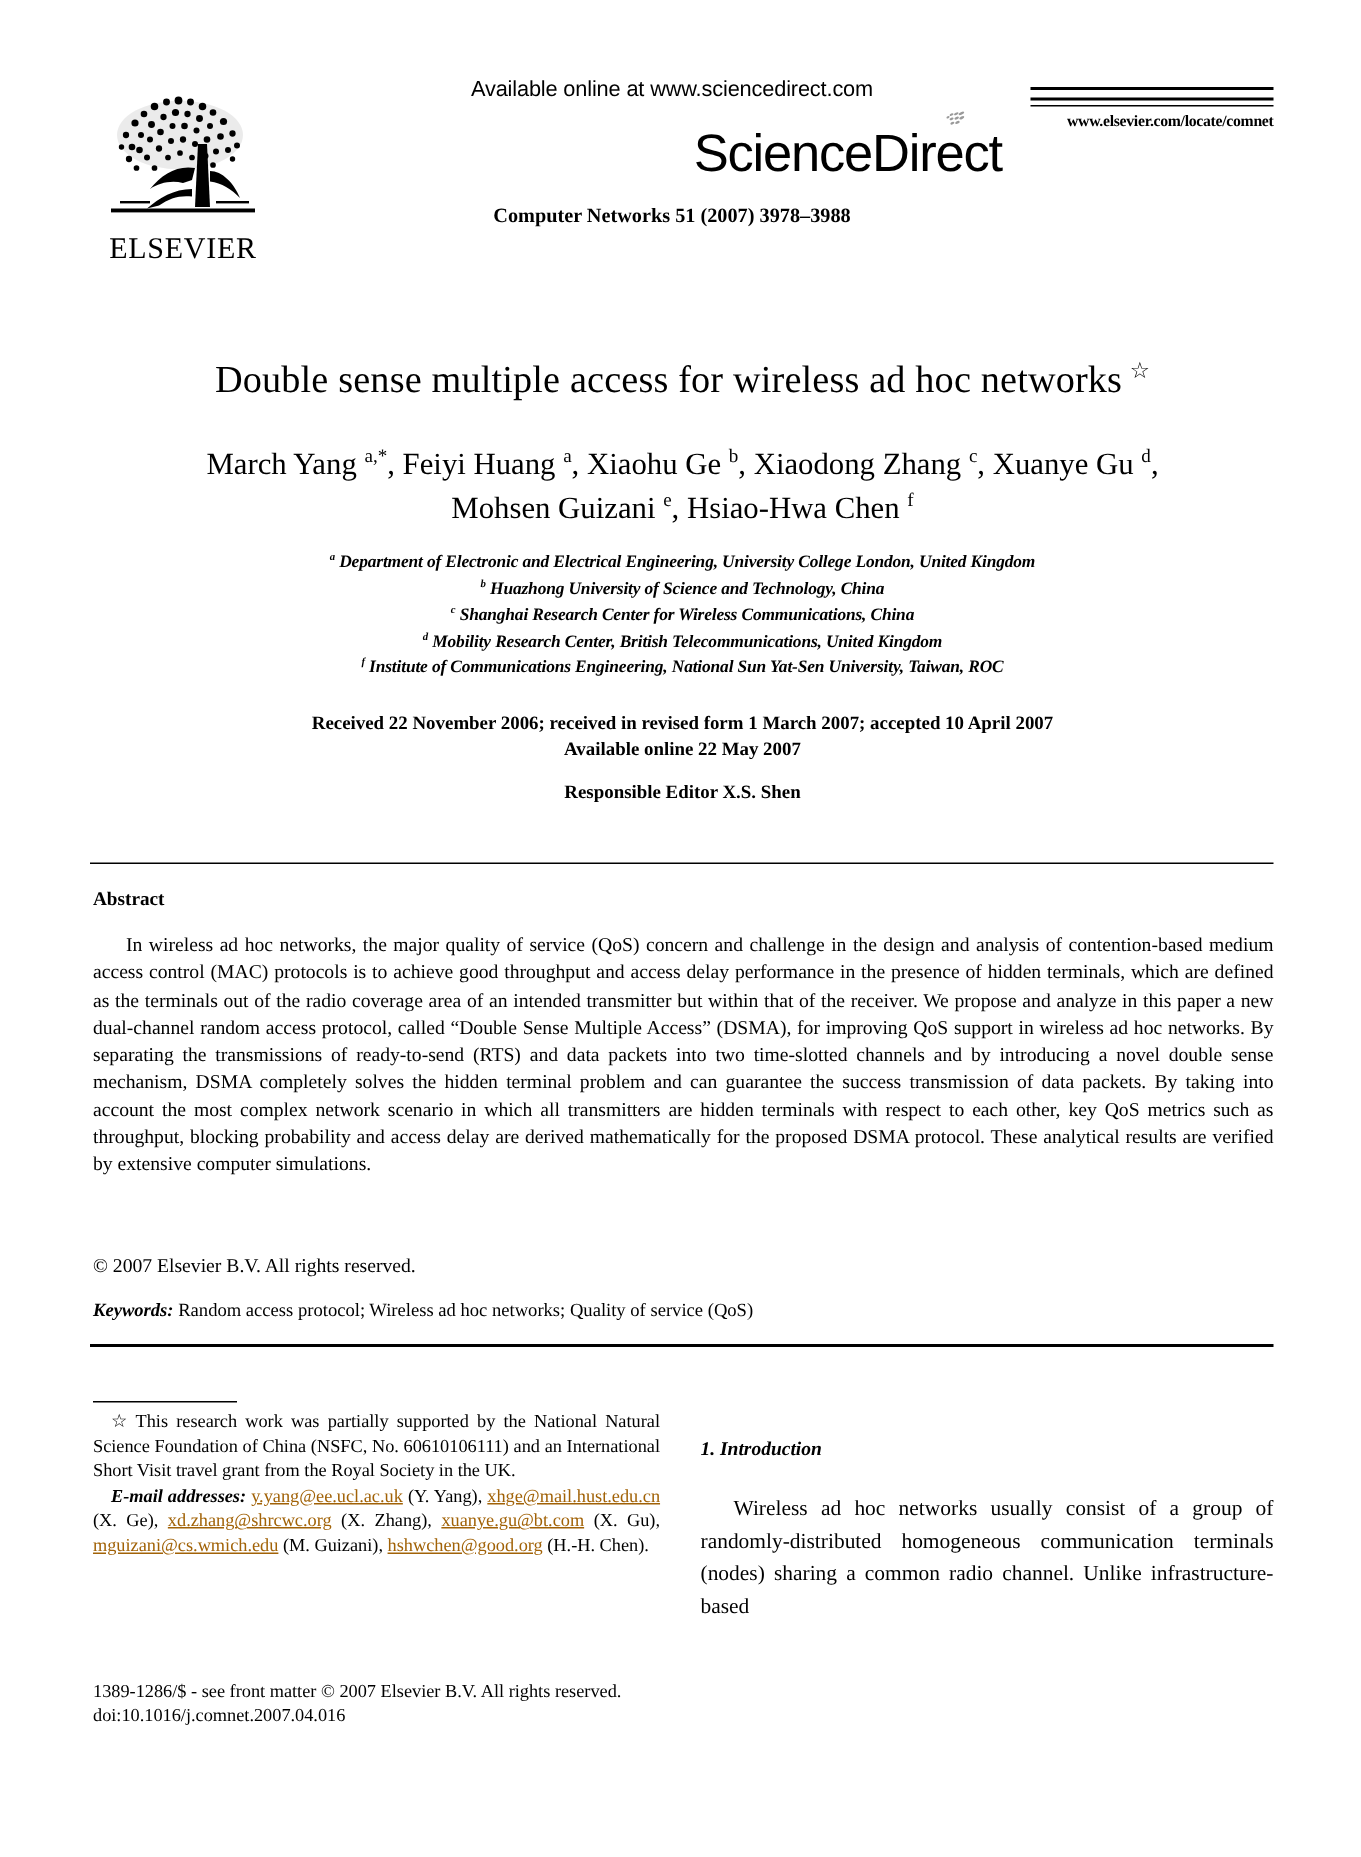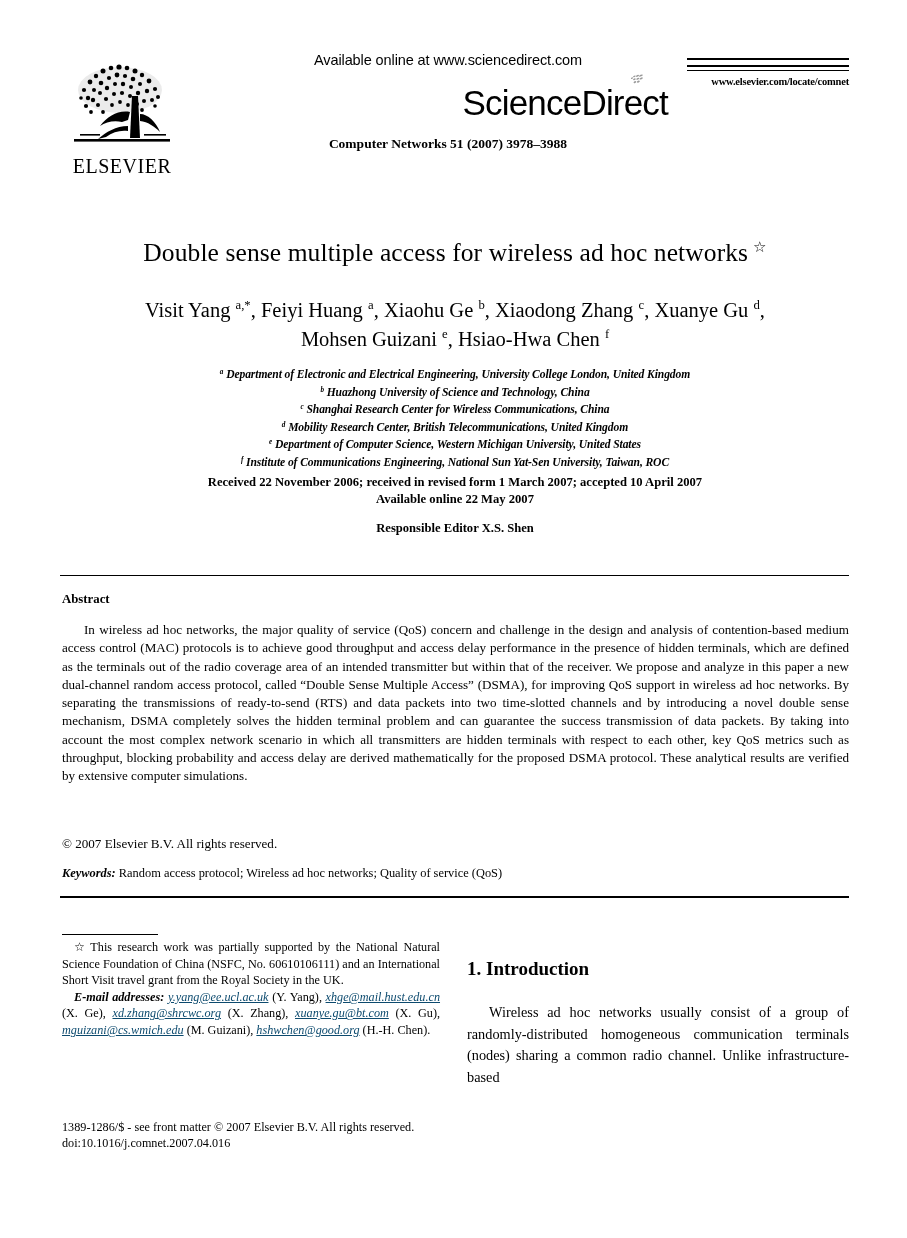--- a/index.html
+++ b/index.html
@@ -241,41 +241,42 @@
     margin-bottom: 4px;
   }
   .fn {
     font-size: 12.2px;
     line-height: 1.36;
     text-align: justify;
   }
   .fn-indent { text-indent: 12px; }
   .fn-star { margin-right: 3px; }
   .email-label { font-style: italic; font-weight: bold; }
-  .mail { color: #0c4a6e; font-style: italic; }
+  .mail { color: #a16207; }
 
   .footer-block {
     position: absolute;
     top: 1119px;
     left: 62px;
     width: 400px;
     font-size: 12.2px;
     line-height: 1.35;
   }
 
   .col-right {
     position: absolute;
     top: 958px;
     left: 467px;
     width: 382px;
   }
   .section-heading {
     font-weight: bold;
-    font-size: 19px;
+    font-size: 13px;
     margin: 0 0 22px 0;
+    font-style: italic;
   }
   .body-par {
     font-size: 14.3px;
     line-height: 1.52;
     text-align: justify;
     text-indent: 22px;
     margin: 0;
   }
 </style>
 </head>
@@ -376,35 +377,34 @@
     <div class="cn-rule-bottom-b"></div>
     <div class="cn-url">www.elsevier.com/locate/comnet</div>
   </div>
 </div>
 
 <div class="paper-title">
   <span>Double sense multiple access for wireless ad hoc networks</span><span class="title-star">☆</span>
 </div>
 
 <div class="authors">
-  <span><span>Visit Yang</span> <sup>a,*</sup></span>,
+  <span><span>March Yang</span> <sup>a,*</sup></span>,
   <span><span>Feiyi Huang</span> <sup>a</sup></span>,
   <span><span>Xiaohu Ge</span> <sup>b</sup></span>,
   <span><span>Xiaodong Zhang</span> <sup>c</sup></span>,
   <span><span>Xuanye Gu</span> <sup>d</sup></span>,<br>
   <span><span>Mohsen Guizani</span> <sup>e</sup></span>,
   <span><span>Hsiao-Hwa Chen</span> <sup>f</sup></span>
 </div>
 
 <div class="affiliations">
   <div><sup>a</sup> <span>Department of Electronic and Electrical Engineering, University College London, United Kingdom</span></div>
   <div><sup>b</sup> <span>Huazhong University of Science and Technology, China</span></div>
   <div><sup>c</sup> <span>Shanghai Research Center for Wireless Communications, China</span></div>
   <div><sup>d</sup> <span>Mobility Research Center, British Telecommunications, United Kingdom</span></div>
-  <div><sup>e</sup> <span>Department of Computer Science, Western Michigan University, United States</span></div>
   <div><sup>f</sup> <span>Institute of Communications Engineering, National Sun Yat-Sen University, Taiwan, ROC</span></div>
 </div>
 
 <div class="dates">
   <div>Received 22 November 2006; received in revised form 1 March 2007; accepted 10 April 2007</div>
   <div>Available online 22 May 2007</div>
 </div>
 <div class="editor">Responsible Editor X.S. Shen</div>
 
 <div class="rule-abstract-top"></div>

